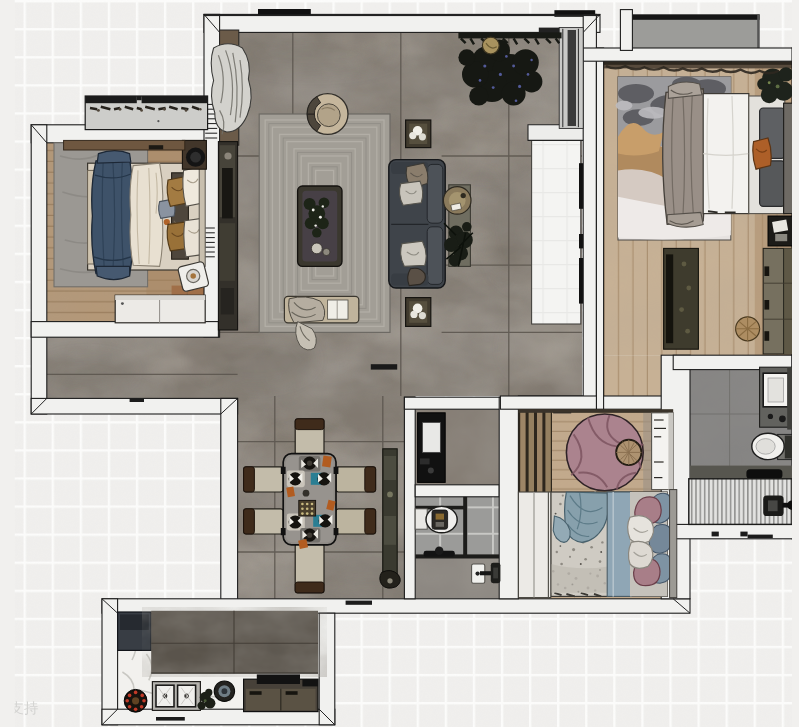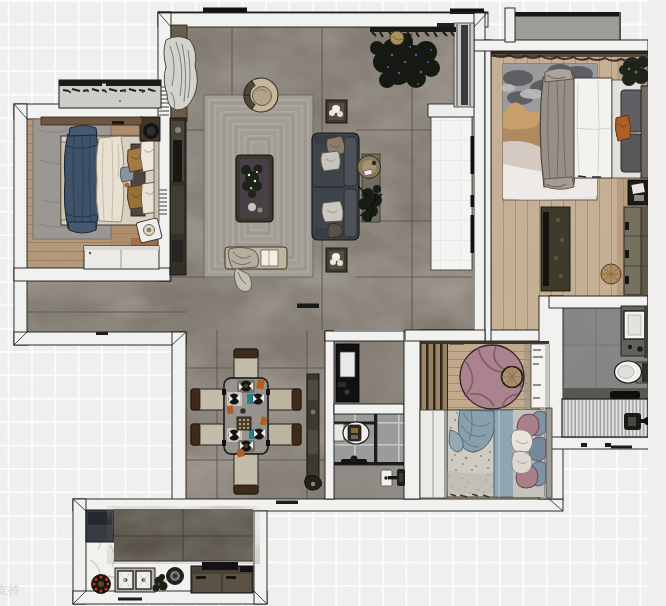--- a/index.html
+++ b/index.html
@@ -1,16 +1,16 @@
 <!DOCTYPE html>
 <html><head>
 <meta charset="utf-8">
 <style>
 html,body{margin:0;padding:0;background:#f1f0ee;font-family:"Liberation Sans",sans-serif;}
-#stage{position:relative;width:648px;height:606px;overflow:hidden;}
+#stage{position:relative;width:648px;height:606px;overflow:hidden;margin-left:12px;}
 </style>
 </head>
 <body>
 <div id="stage">
 <svg width="666" height="606" viewBox="0 0 666 606" xmlns="http://www.w3.org/2000/svg">
 <defs>
 <filter id="mottle" x="-5%" y="-5%" width="110%" height="110%">
   <feTurbulence type="fractalNoise" baseFrequency="0.016 0.02" numOctaves="4" seed="7"></feTurbulence>
   <feColorMatrix type="matrix" values="0 0 0 0 0.36  0 0 0 0 0.34  0 0 0 0 0.31  0 0 0 1.2 -0.3"></feColorMatrix>
 </filter>

